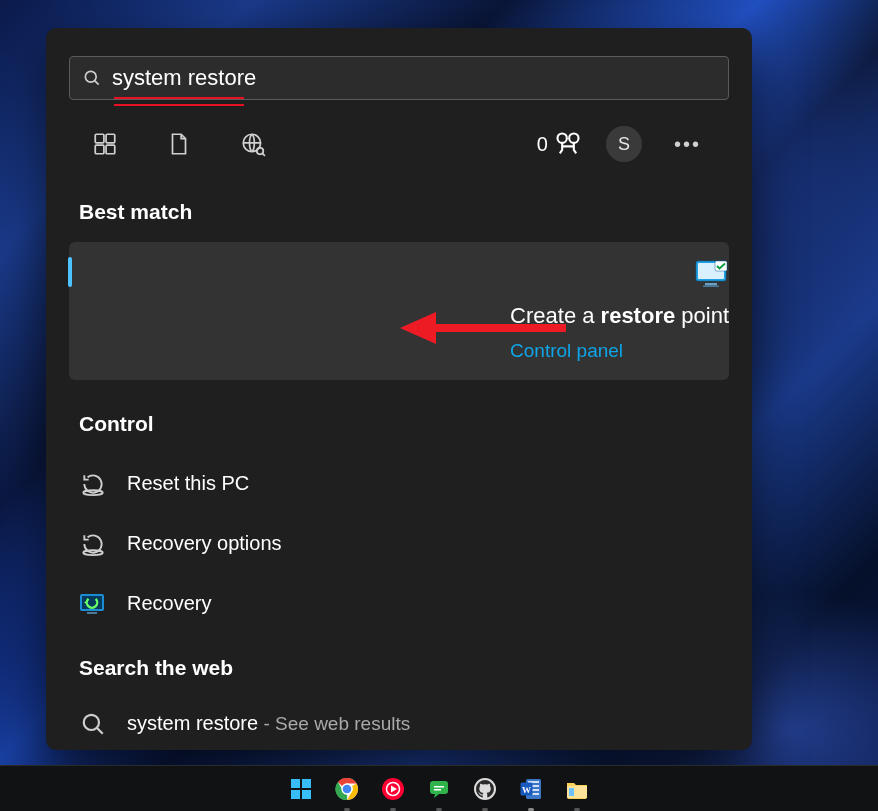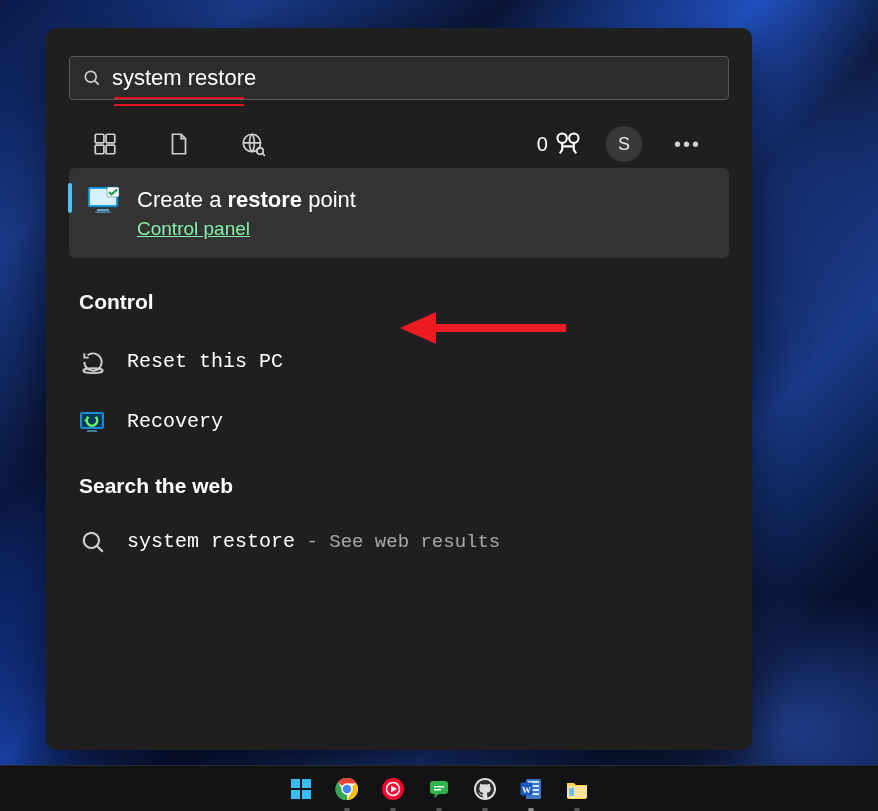--- a/index.html
+++ b/index.html
@@ -91,44 +91,44 @@
     color: #fff;
     margin: 32px 0 18px 10px;
   }
 
   .best-match-card {
     position: relative;
     background: #333333;
     border-radius: 6px;
     padding: 18px 0 18px 0;
     display: flex;
-    align-items: flex-start;
+    align-items: flex-end;
     gap: 16px;
     cursor: pointer;
     margin-left: 0;
+    flex-direction: column;
   }
   .best-match-card .accent-bar {
     position: absolute; left: -1px; top: 15px; width: 4px; height: 30px; background:#4cc2ff; border-radius: 2px;
   }
   .best-match-card .icon-slot {
     width: 34px; height: 26px; margin-left: 18px;
     display:flex; align-items:center; justify-content:center;
   }
   .monitor-svg{width:34px;height:28px;}
   .result-title { font-size: 22px; color:#fff; line-height:1.25;}
   .result-title b { font-weight: 700; }
-  .result-sub { font-size: 19px; color:#86efac; margin-top:4px;text-decoration:underline;}
+  .result-sub { font-size: 19px; color:#0ea5e9; margin-top:10px;}
 
   .result-row {
     display: flex; align-items: center; gap: 20px;
     padding: 16px 10px;
     font-size: 20px;
     color: #fff;
     cursor: pointer;
-    font-family: Liberation Mono, monospace;
   }
   .result-row .row-icon { width: 28px; height:28px; display:flex; align-items:center; justify-content:center; color:#cfcfcf;}
   .result-row .row-icon svg{width:26px;height:26px;}
   .result-row .row-icon.img svg{width:28px;height:28px;}
   .web-suffix { color:#a9a9a9; font-size:19px;}
 
   
   .red-arrow {
     position: absolute;
     left: 352px;
@@ -216,20 +216,21 @@
             <circle cx="7" cy="7" r="4"></circle>
             <circle cx="17" cy="7" r="4"></circle>
             <path d="M7 11v6l-2 3M17 11v6l2 3M7 14h10"></path>
           </svg>
       </span>
       <span class="avatar">S</span>
       <span class="ellipsis">•••</span>
     </div>
   </div>
 
+  <div class="section-title">Best match</div>
 
   <div class="best-match-card">
     <div class="accent-bar"></div>
     <div class="icon-slot">
       <svg class="monitor-svg" viewBox="0 0 34 28">
         <rect x="1" y="2" width="30" height="20" rx="2" fill="#1fa1e6" stroke="#0d5a8c" stroke-width="0.6"></rect>
         <rect x="3" y="4" width="26" height="16" rx="1" fill="#d9f1ff"></rect>
         <rect x="10" y="24" width="12" height="2.5" fill="#6aa0c4"></rect>
         <rect x="8" y="26.5" width="16" height="1.5" fill="#4a7a9a"></rect>
         <rect x="20" y="2" width="12" height="10" rx="1.5" fill="#fff" stroke="#0d5a8c" stroke-width="0.5"></rect>
@@ -255,20 +256,30 @@
     <span class="row-icon">
       <svg viewBox="0 0 24 24" fill="none" stroke="#cfcfcf" stroke-width="1.7">
           <path d="M4 12a8 8 0 1 0 3-6.2"></path>
           <path d="M4 4v4h4"></path>
           <ellipse cx="12" cy="20" rx="9" ry="2.2"></ellipse>
         </svg>
     </span>
     <span>Reset this PC</span>
   </div>
 
+  <div class="result-row">
+    <span class="row-icon">
+      <svg viewBox="0 0 24 24" fill="none" stroke="#cfcfcf" stroke-width="1.7">
+          <path d="M4 12a8 8 0 1 0 3-6.2"></path>
+          <path d="M4 4v4h4"></path>
+          <ellipse cx="12" cy="20" rx="9" ry="2.2"></ellipse>
+        </svg>
+    </span>
+    <span>Recovery options</span>
+  </div>
 
   <div class="result-row">
     <span class="row-icon img">
       <svg viewBox="0 0 28 28">
         <rect x="1" y="4" width="24" height="17" rx="2" fill="#1b8dd4"></rect>
         <rect x="3" y="6" width="20" height="13" fill="#063a5c"></rect>
         <circle cx="13" cy="12.5" r="5.2" fill="none" stroke="#66ff66" stroke-width="2.4" stroke-dasharray="24 9" transform="rotate(-45 13 12.5)"></circle>
         <polygon points="7.5,11 7.5,14 5,12.5" fill="#66ff66"></polygon>
         <rect x="8" y="22" width="10" height="2" fill="#4a7a9a"></rect>
       </svg>

